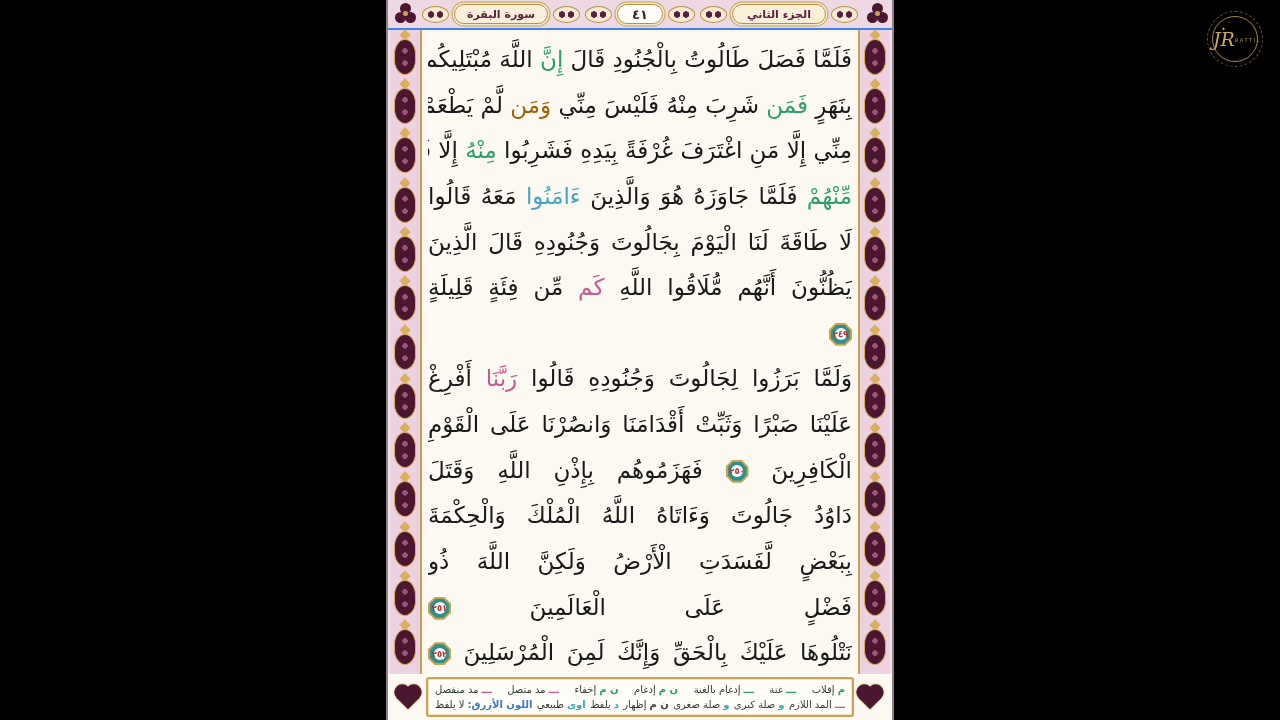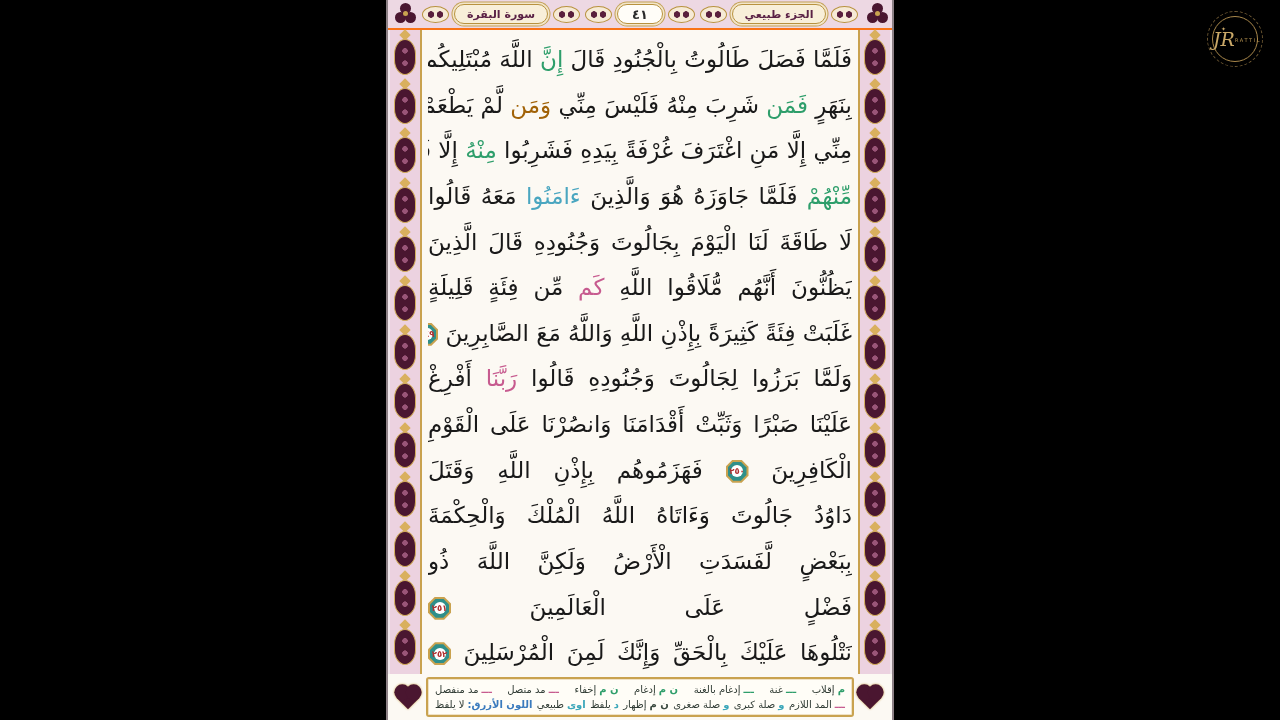--- a/index.html
+++ b/index.html
@@ -29,21 +29,21 @@
 
   
   .page {
     position:absolute; left:388px; top:0; width:504px; height:720px;
     background:#fcf9f3; box-shadow:0 0 0 2px #8d8186;
   }
 
   
   .header-band {
     position:absolute; top:0; left:0; right:0; height:30px;
-    background:#edd8e3; border-bottom:2px solid #f97316;
+    background:#edd8e3; border-bottom:2px solid #3b82f6;
     display:flex; align-items:center; justify-content:space-between; padding:0 3px;
   }
   .corner { width:26px; height:26px; position:relative; }
   .corner::before {
     content:""; position:absolute; width:11px; height:11px; border-radius:50%;
     background:#4a1630; left:4px; top:11px;
     box-shadow:10px 0 0 #4a1630, 5px -9px 0 #4a1630;
   }
   .corner::after {
     content:""; position:absolute; width:5px; height:5px; border-radius:50%;
@@ -157,21 +157,21 @@
         <span>سورة البقرة</span>
       </div>
       <div class="hmed"></div>
       <div class="hmed"></div>
       <div class="pagenum">
         <span>٤١</span>
       </div>
       <div class="hmed"></div>
       <div class="hmed"></div>
       <div class="cartouche">
-        <span>الجزء طبيعي</span>
+        <span>الجزء الثاني</span>
       </div>
       <div class="hmed"></div>
       <div class="corner"></div>
     </div>
 
     <div class="strip left">
         <div class="smed">
           <div class="smed-core"></div>
         </div>
         <div class="smed">
@@ -253,21 +253,21 @@
         </div>
       </div>
 
     <div class="text-area" id="quran-text">
         <div class="qline"><span>فَلَمَّا فَصَلَ طَالُوتُ بِالْجُنُودِ قَالَ </span><span style="color: rgb(46, 158, 107);">إِنَّ</span><span> اللَّهَ مُبْتَلِيكُم</span></div>
         <div class="qline"><span>بِنَهَرٍ </span><span style="color: rgb(46, 158, 107);">فَمَن</span><span> شَرِبَ مِنْهُ فَلَيْسَ مِنِّي </span><span style="color: #a16207;">وَمَن</span><span> لَّمْ يَطْعَمْهُ فَإِنَّهُ</span></div>
         <div class="qline"><span>مِنِّي إِلَّا مَنِ اغْتَرَفَ غُرْفَةً بِيَدِهِ فَشَرِبُوا </span><span style="color: rgb(46, 158, 107);">مِنْهُ</span><span> إِلَّا قَلِيلًا</span></div>
         <div class="qline"><span style="color: rgb(46, 158, 107);">مِّنْهُمْ</span><span> فَلَمَّا جَاوَزَهُ هُوَ وَالَّذِينَ </span><span style="color: rgb(74, 166, 192);">ءَامَنُوا</span><span> مَعَهُ قَالُوا</span></div>
         <div class="qline"><span>لَا طَاقَةَ لَنَا الْيَوْمَ بِجَالُوتَ وَجُنُودِهِ قَالَ الَّذِينَ</span></div>
         <div class="qline"><span>يَظُنُّونَ أَنَّهُم مُّلَاقُوا اللَّهِ </span><span style="color: rgb(199, 91, 143);">كَم</span><span> مِّن فِئَةٍ قَلِيلَةٍ</span></div>
-        <div class="qline"><span>غَلَبَتْ فِئَةً كَثِيرَةً بِإِذْنِ اللَّهِ وَاللَّهُ مَعَ الصَّابِرِينَ </span><span class="ayah-m"><span class="g"></span><span class="t"></span><span class="w">٢٤٩</span></span></div>
+        <div class="qline"><span class="ayah-m"><span class="g"></span><span class="t"></span><span class="w">٢٤٩</span></span></div>
         <div class="qline"><span>وَلَمَّا بَرَزُوا لِجَالُوتَ وَجُنُودِهِ قَالُوا </span><span style="color: rgb(199, 91, 143);">رَبَّنَا</span><span> أَفْرِغْ</span></div>
         <div class="qline"><span>عَلَيْنَا صَبْرًا وَثَبِّتْ أَقْدَامَنَا وَانصُرْنَا عَلَى الْقَوْمِ</span></div>
         <div class="qline"><span>الْكَافِرِينَ </span><span class="ayah-m"><span class="g"></span><span class="t"></span><span class="w">٢٥٠</span></span><span> فَهَزَمُوهُم بِإِذْنِ اللَّهِ وَقَتَلَ</span></div>
         <div class="qline"><span>دَاوُدُ جَالُوتَ وَءَاتَاهُ اللَّهُ الْمُلْكَ وَالْحِكْمَةَ</span></div>
         <div class="qline"><span>بِبَعْضٍ لَّفَسَدَتِ الْأَرْضُ وَلَكِنَّ اللَّهَ ذُو</span></div>
         <div class="qline"><span>فَضْلٍ عَلَى الْعَالَمِينَ </span><span class="ayah-m"><span class="g"></span><span class="t"></span><span class="w">٢٥١</span></span></div>
         <div class="qline"><span>نَتْلُوهَا عَلَيْكَ بِالْحَقِّ وَإِنَّكَ لَمِنَ الْمُرْسَلِينَ </span><span class="ayah-m"><span class="g"></span><span class="t"></span><span class="w">٢٥٢</span></span></div>
       </div>
 
     <div class="legend">

